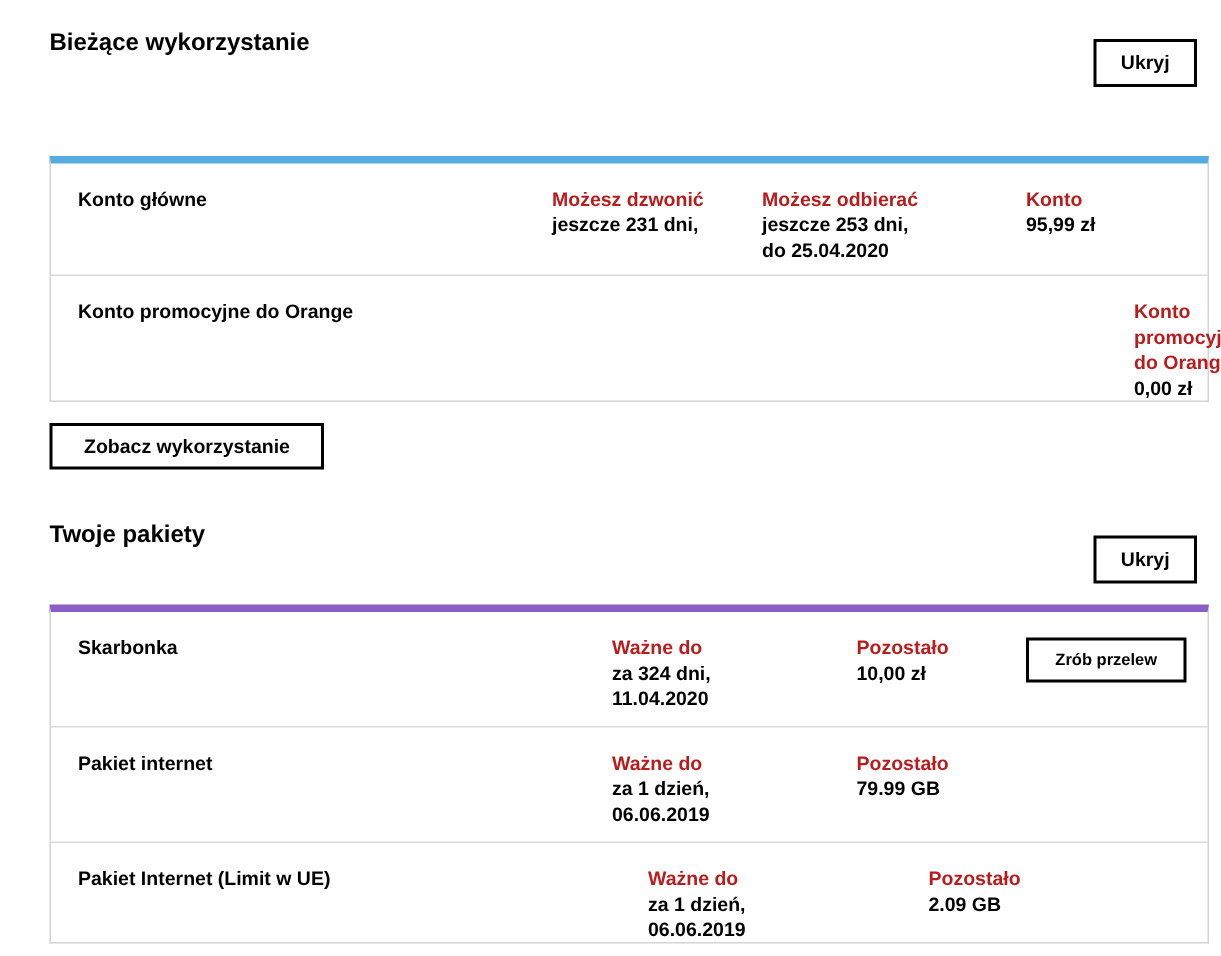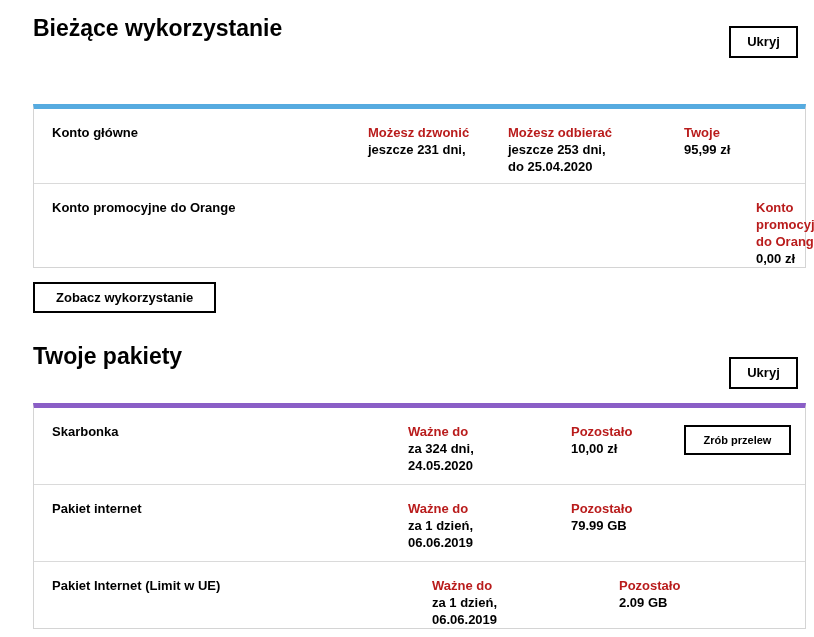--- a/index.html
+++ b/index.html
@@ -7,21 +7,21 @@
     width: 814px; height: 637px;
     background: #ffffff;
     font-family: "Liberation Sans", "DejaVu Sans", sans-serif;
     color: #000;
     overflow: hidden;
   }
   .page { padding: 0 8px 0 33px; width: 806px; }
 
   
   .section-head { display: flex; justify-content: space-between; align-items: flex-start; }
-  .section-title { font-size: 23px; font-weight: bold; letter-spacing: 0; line-height: 33px; }
+  .section-title { font-size: 16px; font-weight: bold; letter-spacing: 0; line-height: 33px; }
   .head-1 .section-title { margin-top: 12px; }
   .head-1 .btn-hide { margin-top: 26px; }
   .head-2 { margin-top: 27px; }
   .head-2 .section-title { margin-top: 0; }
   .head-2 .btn-hide { margin-top: 17px; }
 
   
   .btn {
     display: inline-block;
     background: #fff;
@@ -76,21 +76,21 @@
       <div class="cell">
         <div class="label">Możesz dzwonić</div>
         <div class="val">jeszcze 231 dni,</div>
       </div>
       <div class="cell">
         <div class="label">Możesz odbierać</div>
         <div class="val">jeszcze 253 dni,</div>
         <div class="val">do 25.04.2020</div>
       </div>
       <div class="cell">
-        <div class="label">Twoje</div>
+        <div class="label">Konto</div>
         <div class="val">95,99 zł</div>
       </div>
     </div>
 
     <div class="row">
       <div class="cell cell-name">Konto promocyjne do Orange</div>
       <div class="cell"></div>
       <div class="cell"></div>
       <div class="cell">
         <div class="label">Konto promocyjne do Orange</div>
@@ -108,21 +108,21 @@
     <button class="btn btn-hide">Ukryj</button>
   </div>
 
   <div class="usage-table table-2" style="border-top-color: rgb(138, 94, 198);">
 
     <div class="row">
       <div class="cell cell-name">Skarbonka</div>
       <div class="cell">
         <div class="label">Ważne do</div>
         <div class="val">za 324 dni,</div>
-        <div class="val">24.05.2020</div>
+        <div class="val">11.04.2020</div>
       </div>
       <div class="cell">
         <div class="label">Pozostało</div>
         <div class="val">10,00 zł</div>
       </div>
       <div class="cell cell-action">
         <button class="btn btn-transfer">Zrób przelew</button>
       </div>
     </div>
 

